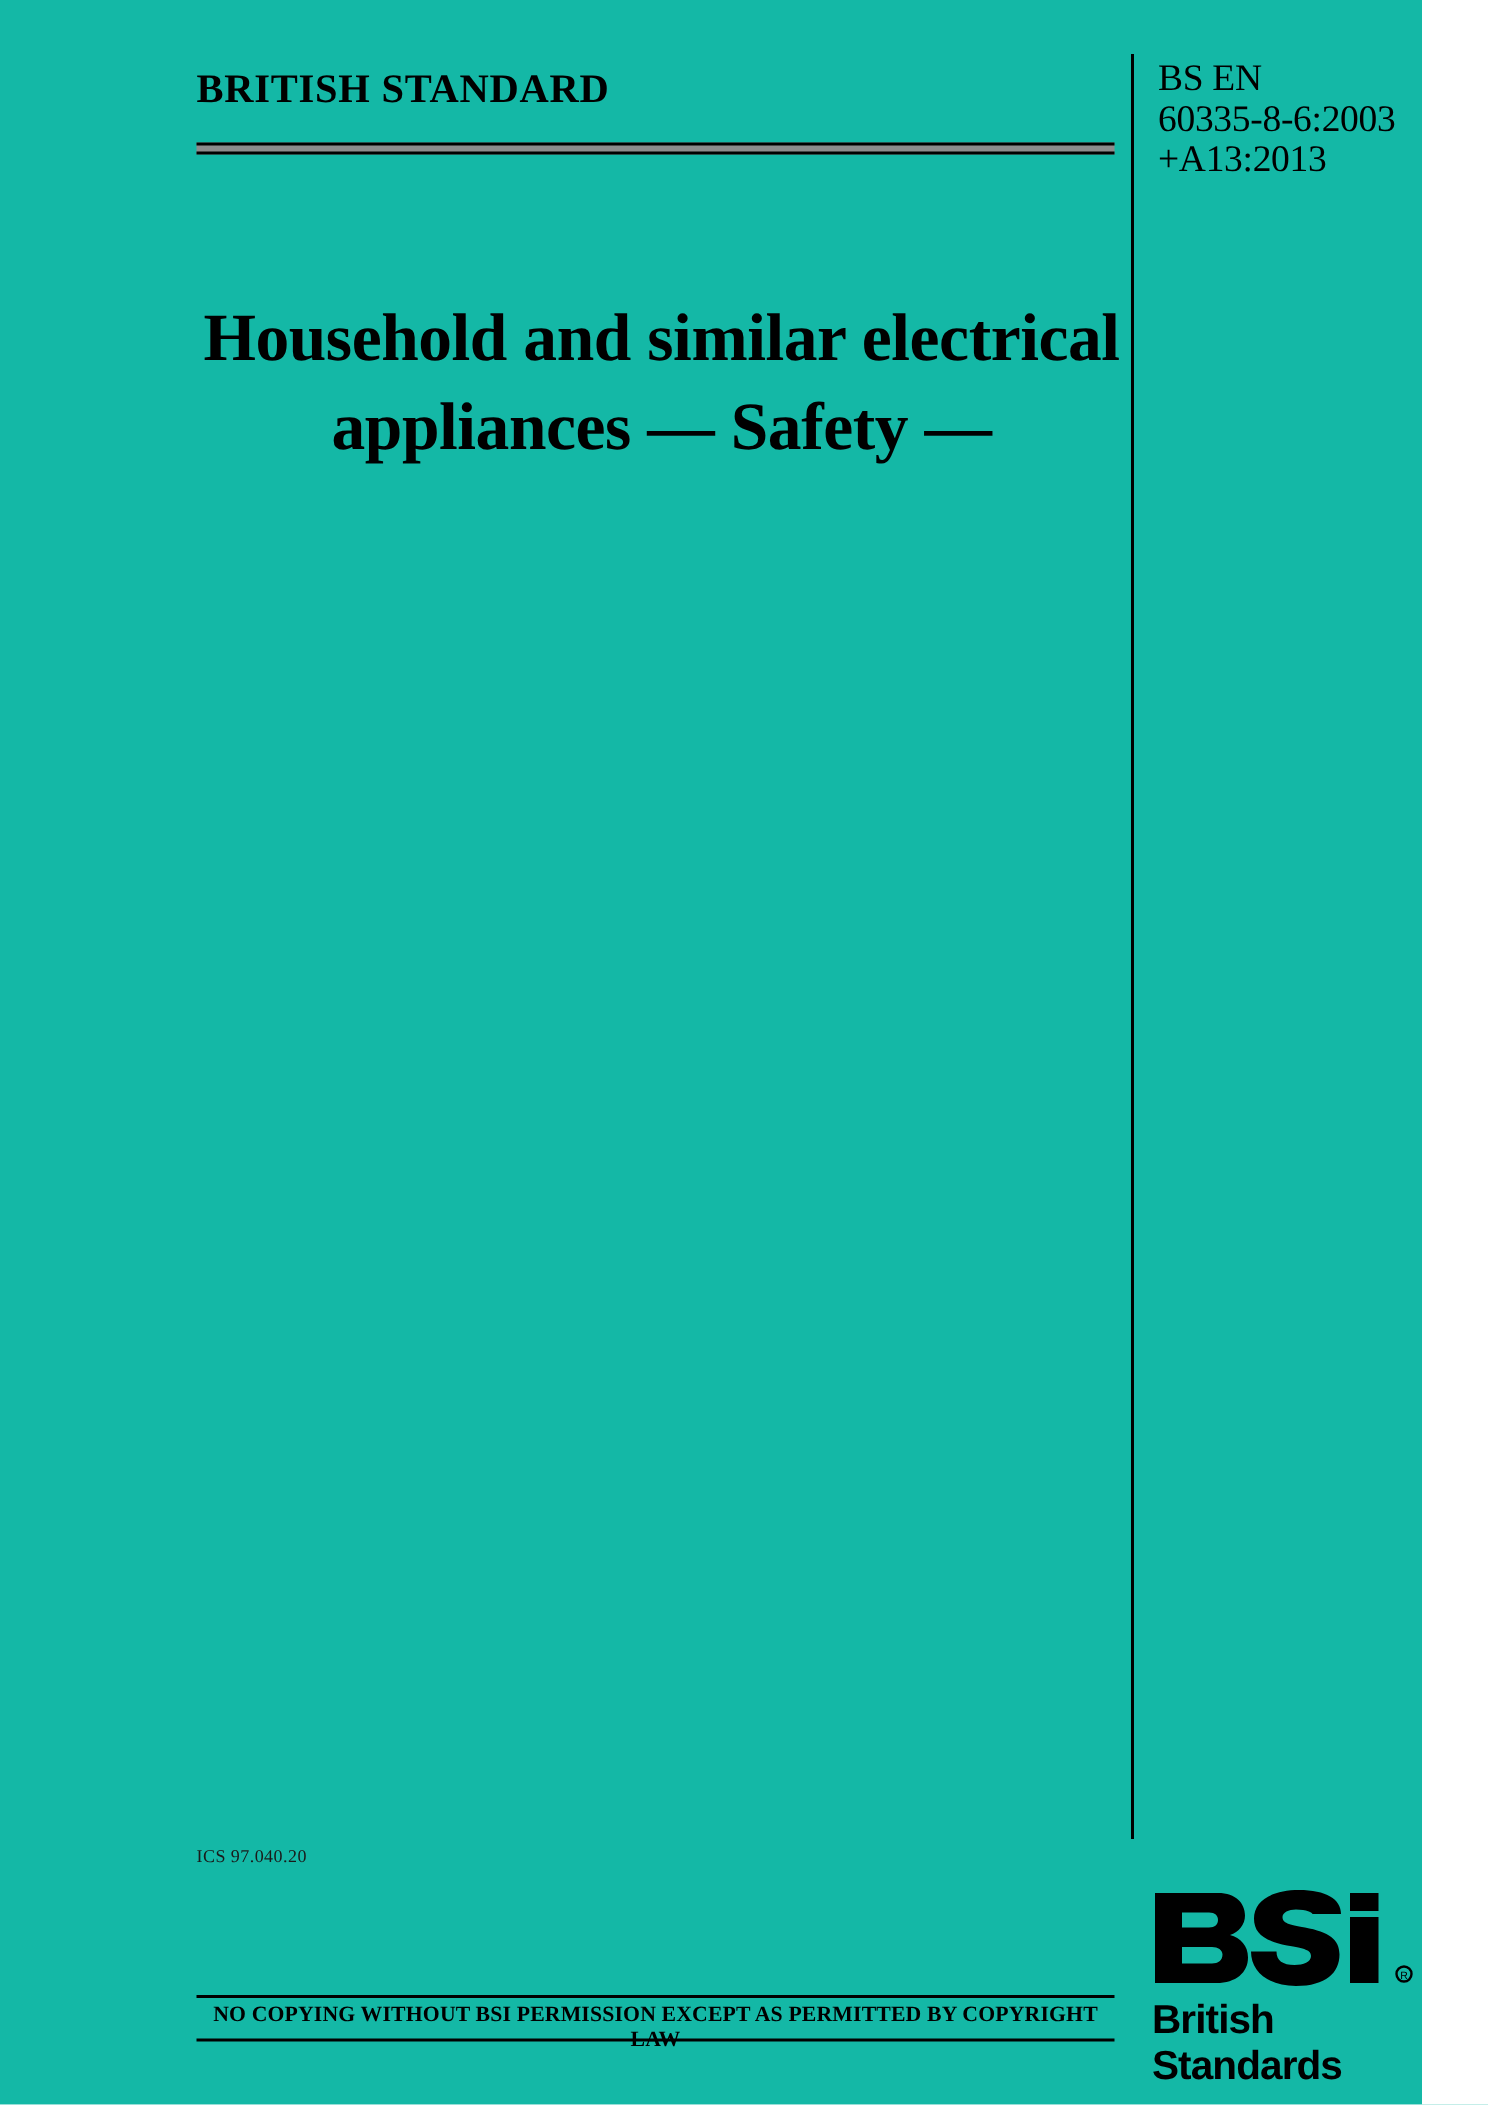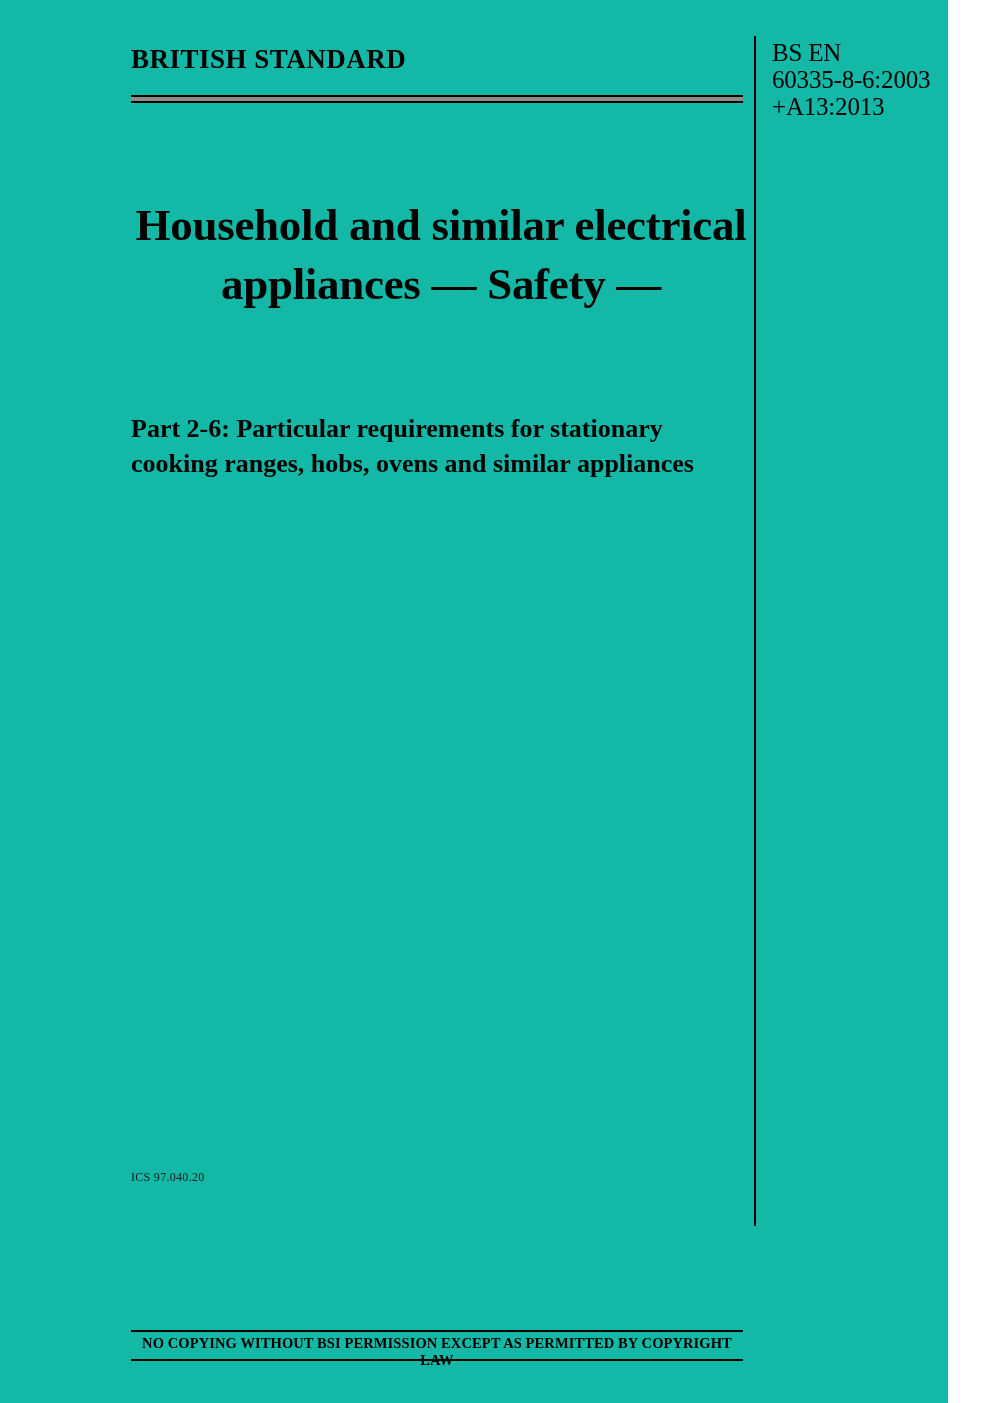--- a/index.html
+++ b/index.html
@@ -94,21 +94,21 @@
     font-family: "Liberation Serif", serif;
     font-weight: bold;
     font-size: 26px;
     line-height: 1.33;
   }
 
   
   .ics {
     position: absolute;
     left: 131px;
-    top: 1170px;
+    top: 1230px;
     font-family: "Liberation Serif", serif;
     font-size: 12px;
     letter-spacing: 0.3px;
     color: #1a1a1a;
   }
 
   
   .footer-rule-top {
     position: absolute;
     left: 131px;
@@ -172,22 +172,43 @@
   <div class="right-col">
     <div class="doc-number">
       <div>BS EN</div>
       <div>60335-8-6:2003</div>
       <div>+A13:2013</div>
     </div>
   </div>
 
   <div class="title">Household and similar electrical appliances — Safety —</div>
 
-  <div class="subtitle">Part 2-6: Particular requirements for stationary cooking ranges, hobs, ovens and similar appliances</div>
 
   <div class="ics">ICS 97.040.20</div>
 
   <div class="footer-rule-top"></div>
   <div class="footer-text">NO COPYING WITHOUT BSI PERMISSION EXCEPT AS PERMITTED BY COPYRIGHT LAW</div>
   <div class="footer-rule-bottom"></div>
 
+  <div class="bsi-logo">
+    <svg class="bsi-mark" viewBox="0 0 186 68" aria-hidden="true">
+      <g fill="#000000">
+
+        <path d="M2 4 H44 C56 4 62 11 62 19 C62 25 58 30 52 32 C59 34 64 39 64 47 C64 57 56 64 43 64 H2 Z
+                 M20 17 V27 H38 C42 27 44 25 44 22 C44 19 42 17 38 17 Z
+                 M20 40 V51 H40 C44 51 47 49 47 45 C47 42 44 40 40 40 Z"></path>
+
+        <path d="M126 18 C126 8 116 2 98 2 C80 2 68 9 68 21 C68 31 75 36 90 39 C102 41 106 42 106 46
+                 C106 50 101 52 95 52 C87 52 83 49 83 43 H66 C66 56 77 66 96 66 C116 66 125 57 125 45
+                 C125 35 118 30 102 27 C91 25 87 24 87 20 C87 17 91 15 96 15 C103 15 107 17 107 18 Z"></path>
+
+        <rect x="132" y="20" width="19" height="44"></rect>
+
+        <path d="M132 4 H151 V16 H132 Z"></path>
+
+        <circle cx="168" cy="58" r="5" fill="none" stroke="#000" stroke-width="1.6"></circle>
+        <text x="168" y="61" font-family="Liberation Sans, sans-serif" font-size="7" text-anchor="middle" fill="#000">R</text>
+      </g>
+    </svg>
+    <div class="bsi-words">British Standards</div>
+  </div>
 
 </div>
 
 </body></html>

